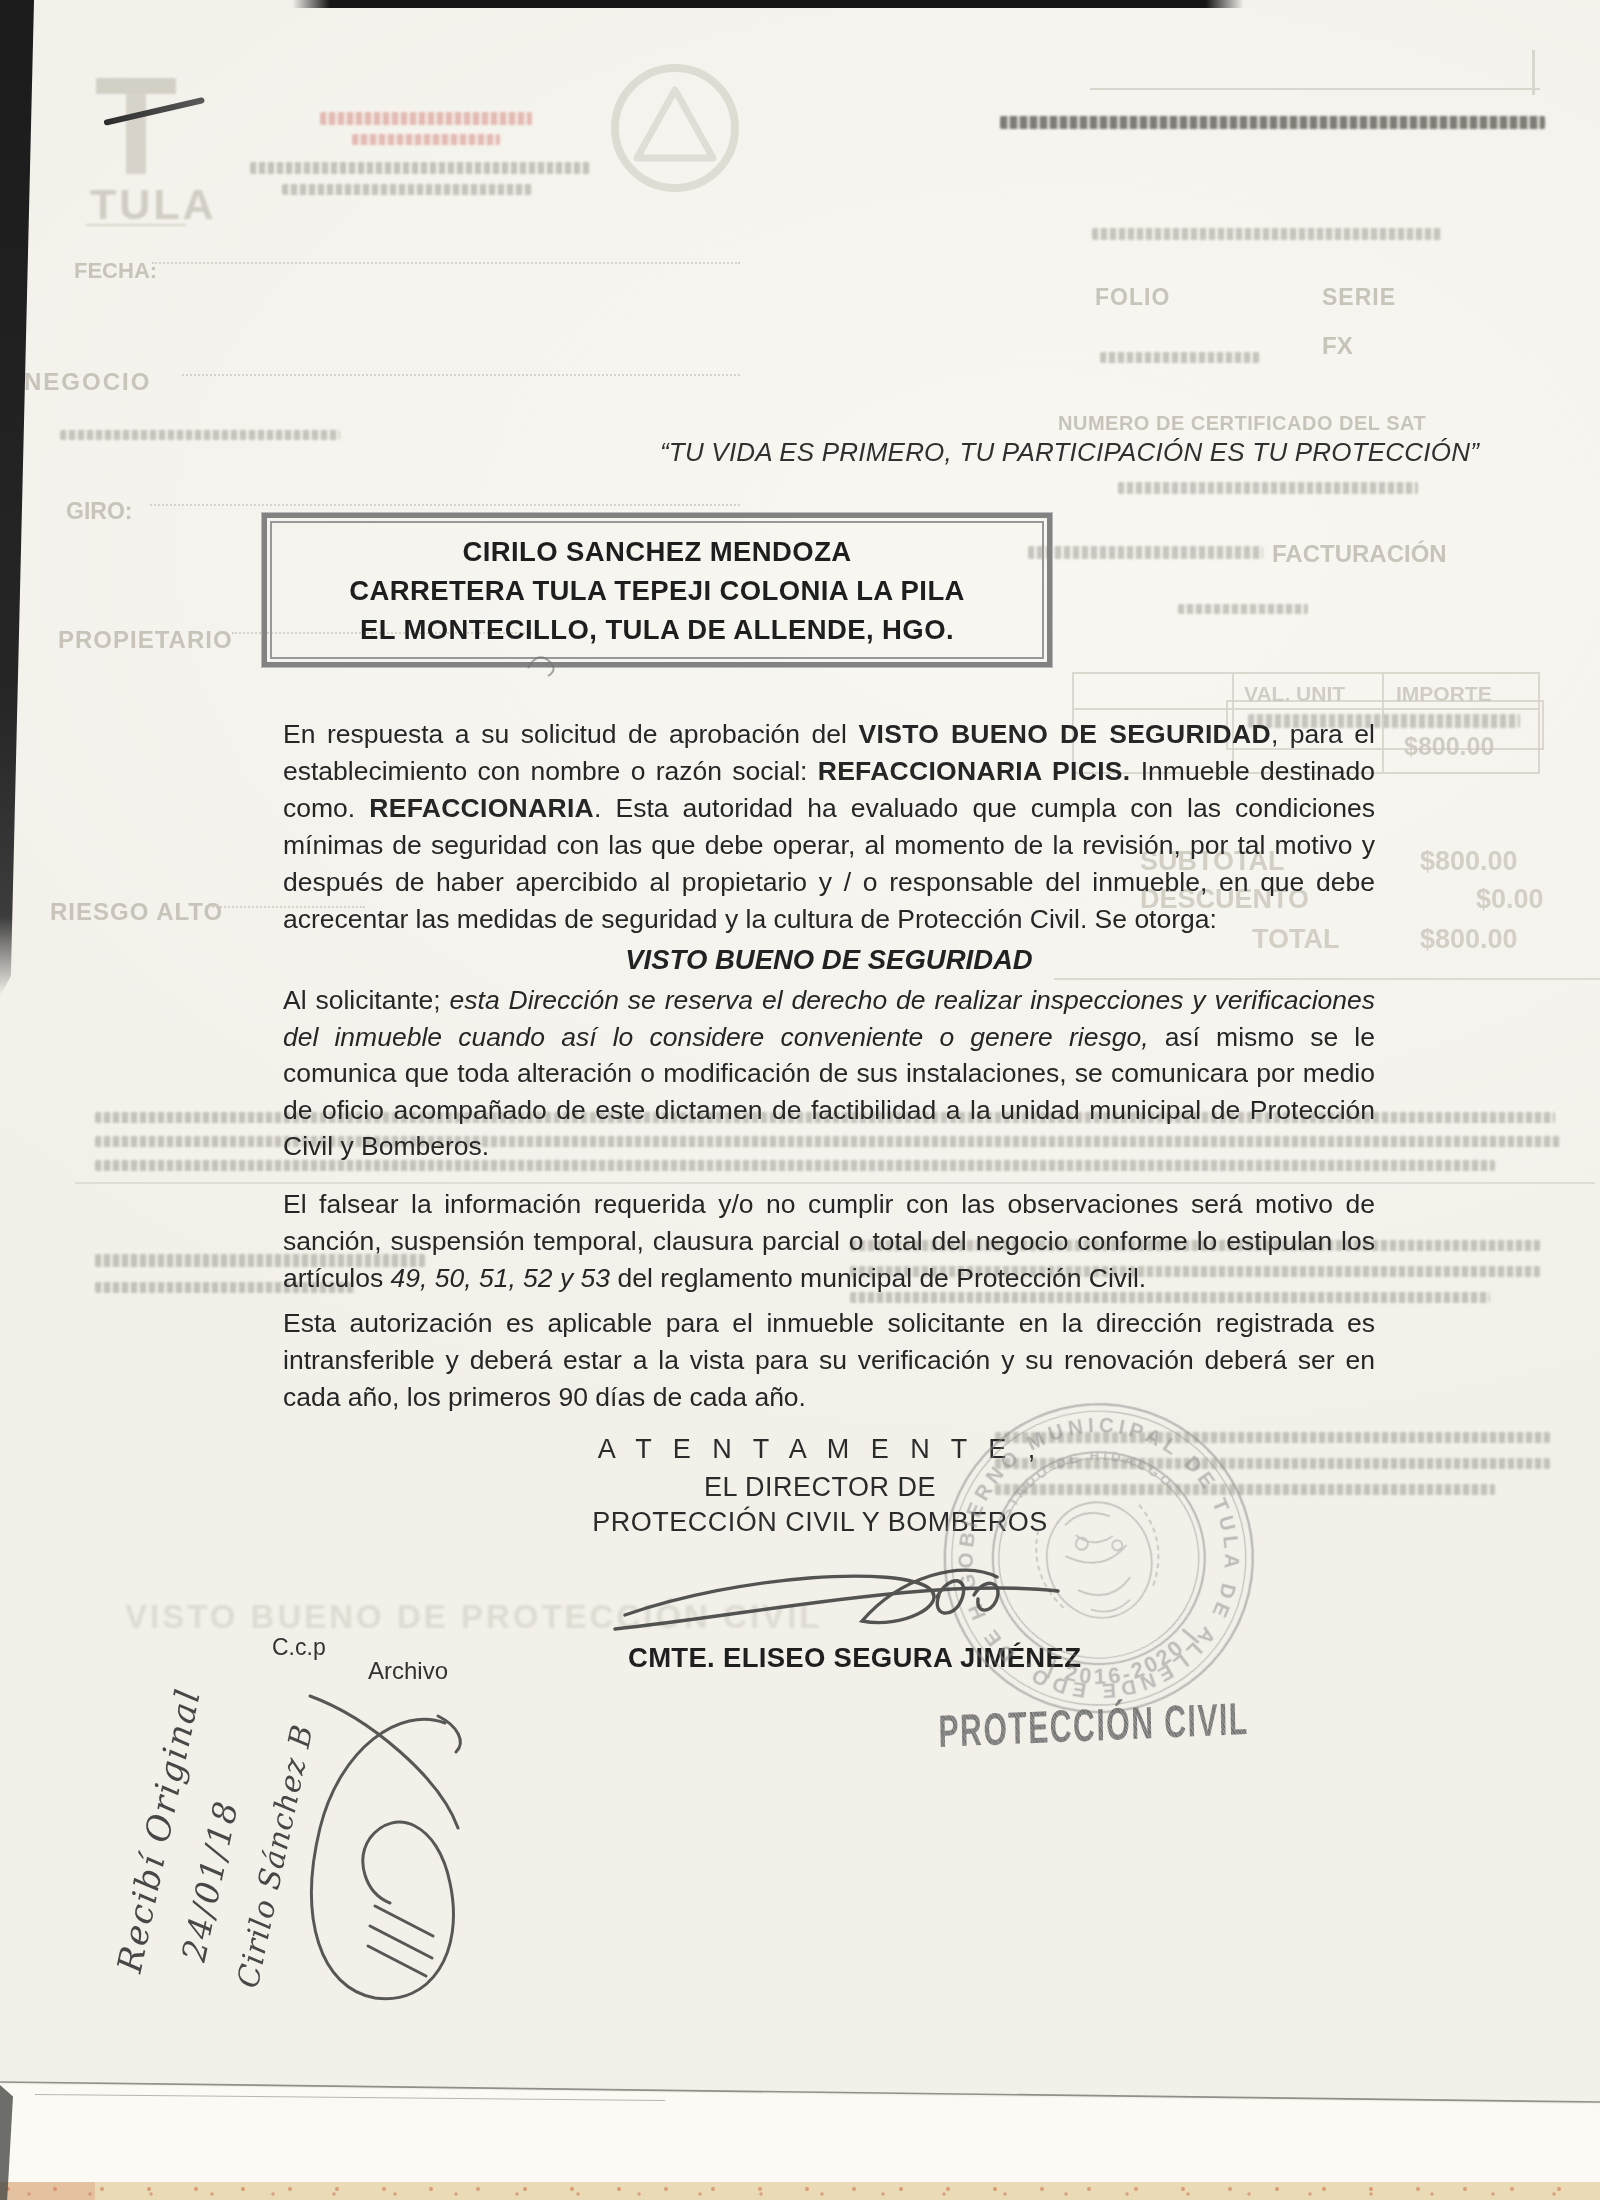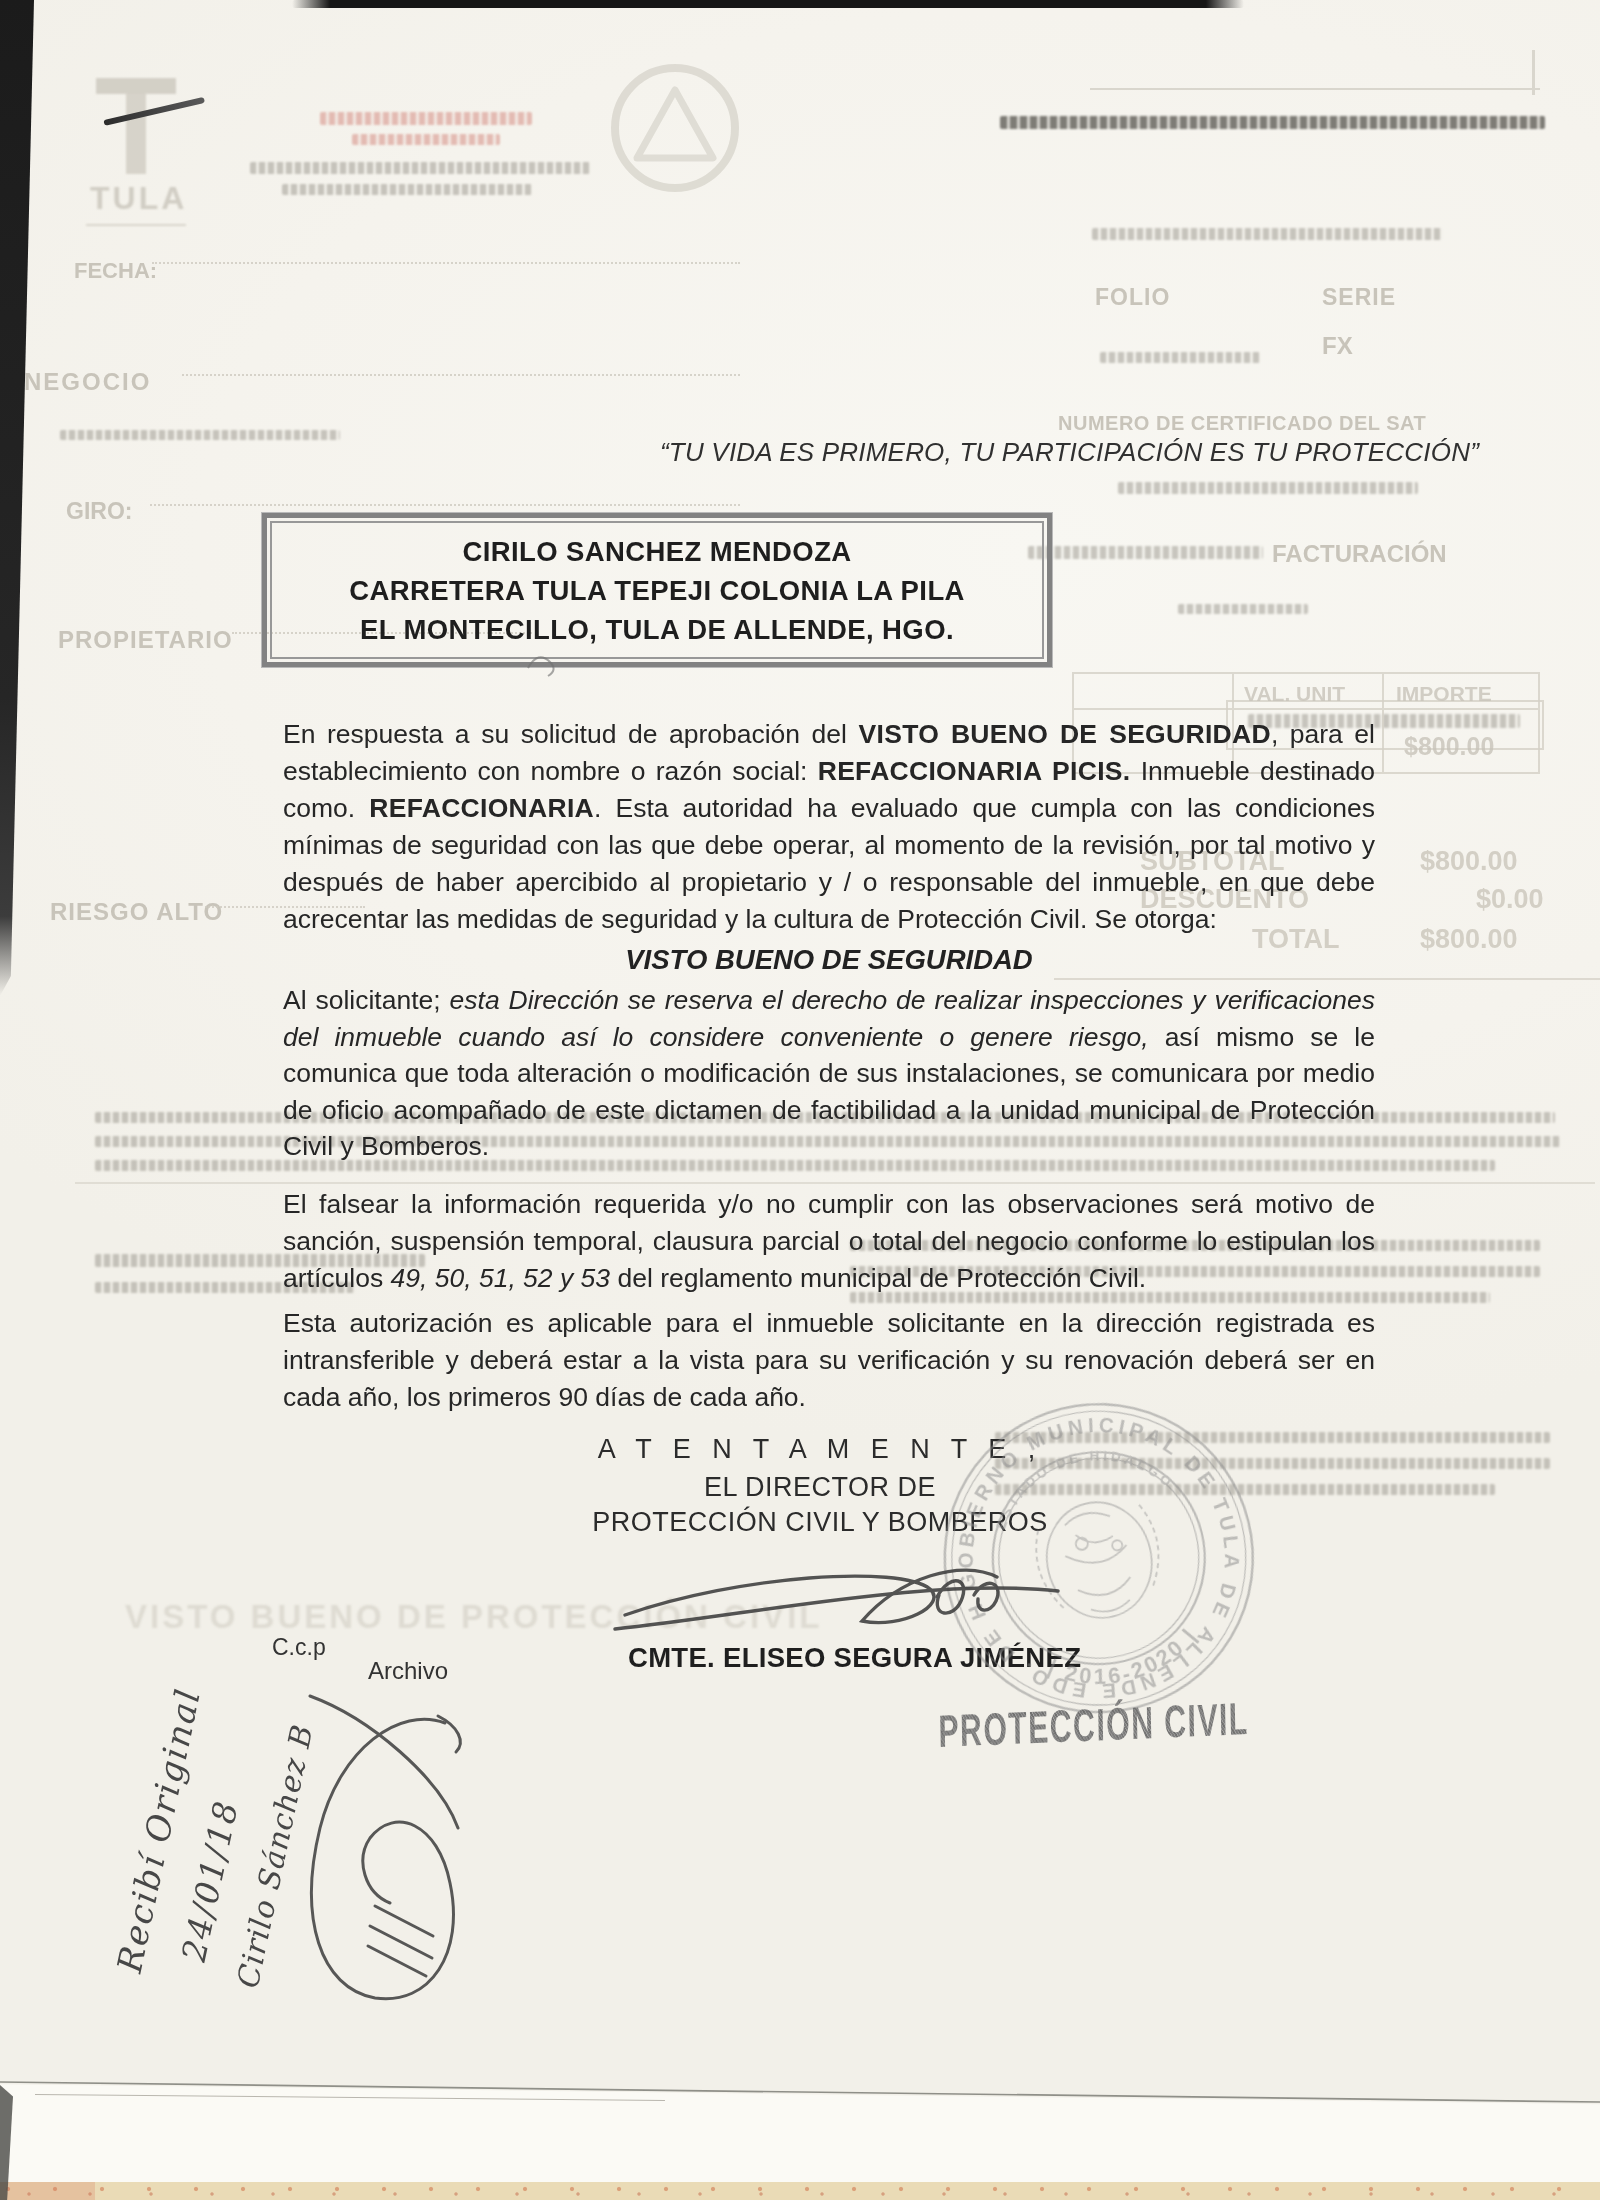--- a/index.html
+++ b/index.html
@@ -69,21 +69,21 @@
 </head>
 <body>
 
 <div class="page">
 
   <div class="abs" style="left:0;top:0;width:1600px;height:2200px;">
 
     <div class="abs" style="left:84px;top:78px;width:120px;height:160px;filter:blur(.8px);opacity:.8;">
       <div class="abs" style="left:12px;top:0;width:80px;height:16px;background:#ccc8be;"></div>
       <div class="abs" style="left:42px;top:16px;width:20px;height:80px;background:#d0ccc2;"></div>
-      <div class="abs bl" style="left:6px;top:102px;font-size:32px;letter-spacing:3px;color:#c8c4ba;">TULA</div>
+      <div class="abs bl" style="left:6px;top:102px;font-size:43px;letter-spacing:3px;color:#c8c4ba;">TULA</div>
       <div class="abs" style="left:2px;top:146px;width:100px;height:2px;background:#d2cec4;"></div>
     </div>
 
     <svg class="abs" style="left:600px;top:56px;opacity:.7;filter:blur(.7px);" width="150" height="150" viewBox="0 0 150 150">
       <circle cx="75" cy="72" r="60" fill="none" stroke="#d5d2c9" stroke-width="8"></circle>
       <path d="M75,34 L113,102 L37,102 Z" fill="none" stroke="#d7d4cb" stroke-width="7" stroke-linejoin="round"></path>
     </svg>
 
     <div class="sm sm-red" style="left:320px;top:112px;width:212px;height:13px;"></div>
     <div class="sm sm-red" style="left:352px;top:134px;width:148px;height:11px;"></div>

